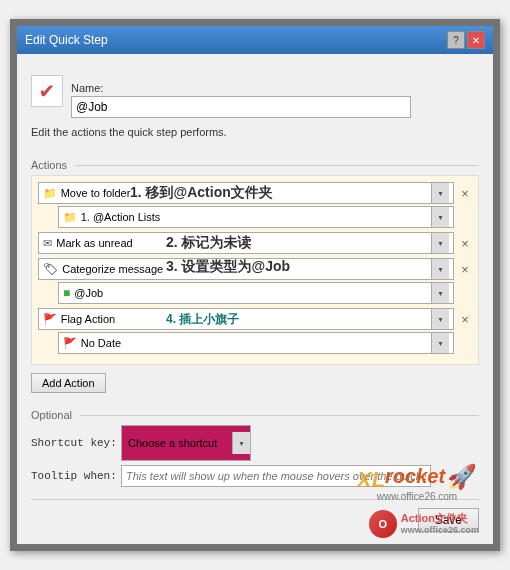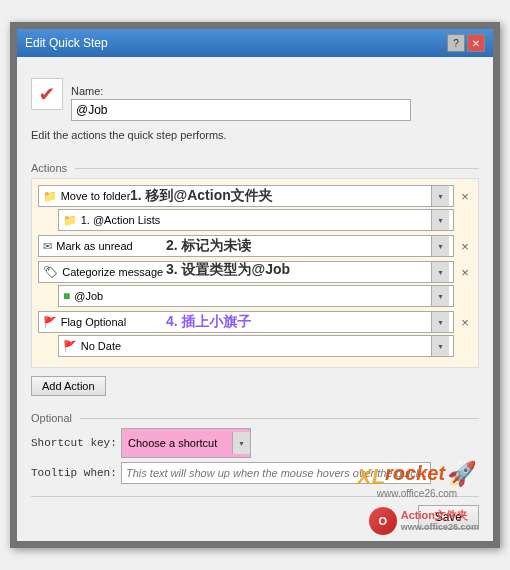--- a/index.html
+++ b/index.html
@@ -202,22 +202,22 @@
     .opt-label {
       width: 90px;
       font-size: 11px;
       color: #333;
       font-family: Liberation Mono, monospace;
     }
     .shortcut-select {
       display: flex;
       align-items: center;
       border: 1px solid #aaa;
-      background: #f9a8d4;
-      height: 30px;
+      background: #be185d;
+      height: 36px;
     }
     .shortcut-text {
       padding: 0 6px;
       font-size: 11px;
       min-width: 110px;
     }
     .tooltip-input {
       width: 310px;
       height: 22px;
       border: 1px solid #aaa;
@@ -377,27 +377,27 @@
             <div class="dropdown-arrow">▾</div>
           </div>
         </div>
       </div>
 
       <div class="action-group">
         <div class="action-row" style="position:relative;">
           <div class="action-select">
             <div class="action-select-inner">
               <span class="icon-flag">🚩</span>
-              <span>Flag Optional</span>
+              <span>Flag Action</span>
             </div>
             <div class="dropdown-arrow">▾</div>
           </div>
           <span class="close-x">×</span>
           <div style="position:absolute; left:0; right:22px; top:0; bottom:0; display:flex; align-items:center; pointer-events:none;">
-            <span style="margin-left:8px; font-size:14px; font-weight:bold; color:#8b5cf6; white-space:nowrap; padding-left: 120px;">4. 插上小旗子</span>
+            <span style="margin-left:8px; font-size:12px; font-weight:bold; color:#0f766e; white-space:nowrap; padding-left: 120px;">4. 插上小旗子</span>
           </div>
         </div>
         <div class="sub-select action-row" style="position:relative; margin-right:18px;">
           <div class="sub-select-box">
             <div class="action-select-inner">
               <span class="icon-flag">🚩</span>
               <span>No Date</span>
             </div>
             <div class="dropdown-arrow">▾</div>
           </div>

